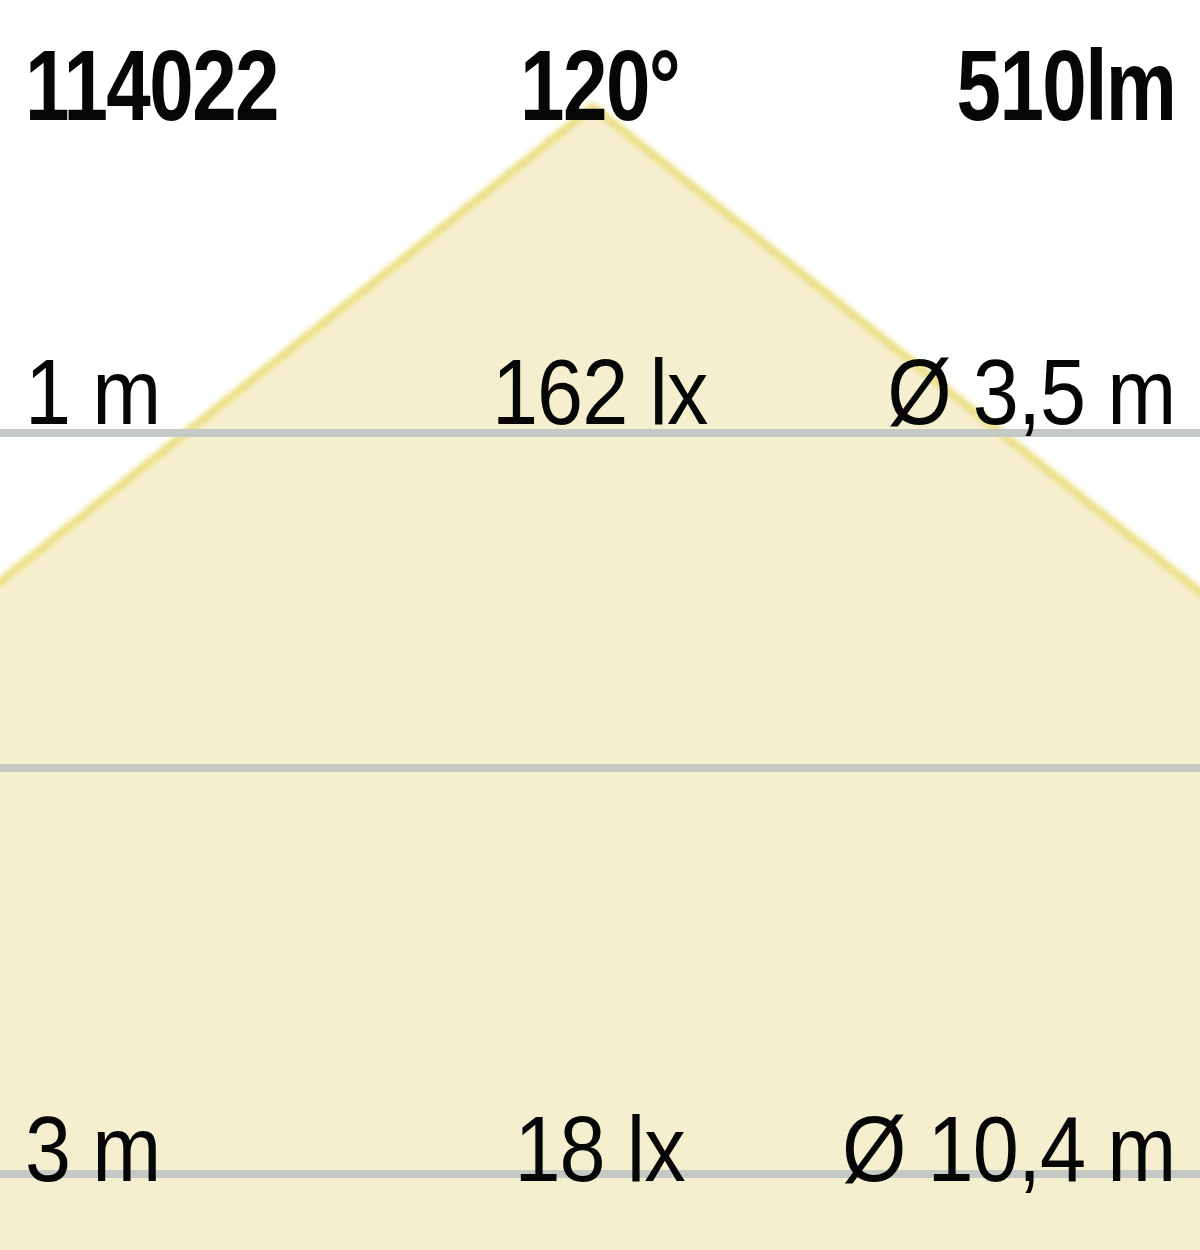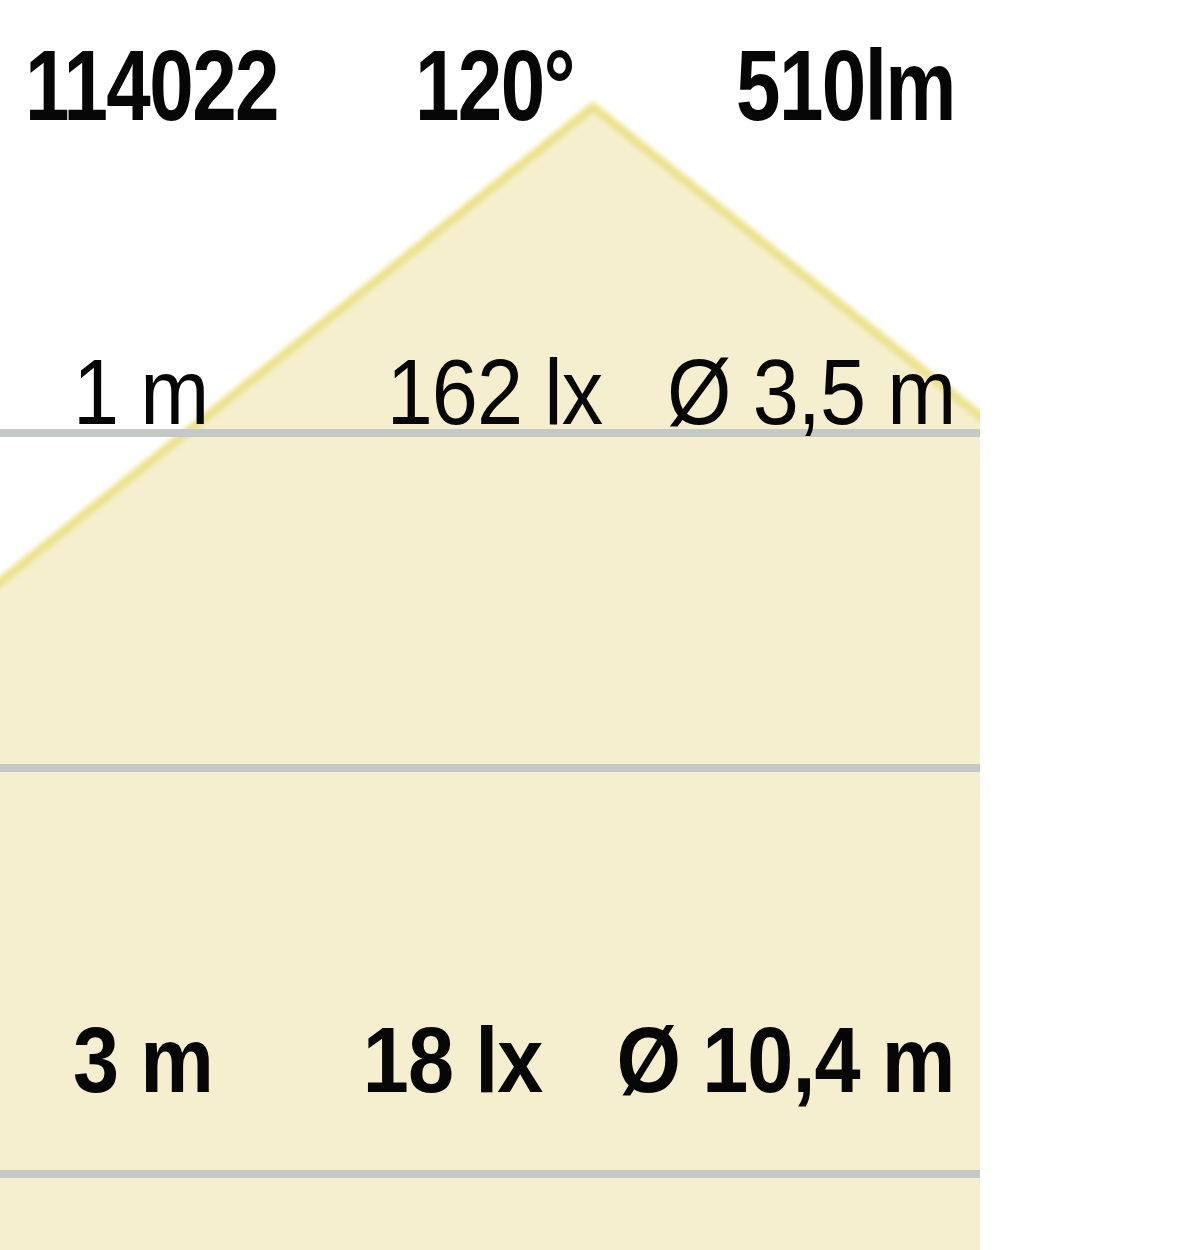--- a/index.html
+++ b/index.html
@@ -2,21 +2,21 @@
 <html style="--background: #ffffff; --cone_fill: #f6efcf; --cone_edge: #ece189; --line: #c4c9c6; --text: #060606;"><head>
 <meta charset="utf-8">
 <style>
   html, body {
     margin: 0;
     padding: 0;
     background: #ffffff;
   }
   .stage {
     position: relative;
-    width: 980px;
+    width: 1200px;
     height: 1250px;
     overflow: hidden;
     background: var(--background, #ffffff);
     font-family: "Liberation Sans", "DejaVu Sans", sans-serif;
     color: var(--text, #060606);
   }
   .cone-svg {
     position: absolute;
     left: 0; top: 0;
     width: 1200px;
@@ -56,26 +56,25 @@
     top: 35px;
     font-size: 100px;
     font-weight: 700;
     letter-spacing: -2px;
   }
   .header-row .cell { transform: scaleX(0.80); }
   .data-row {
     font-size: 92px;
     font-weight: 400;
     letter-spacing: -1px;
-    margin-left: 48px;
   }
   .data-row .cell { transform: scaleX(0.90); }
   .data-row.r1 { top: 346px; }
   .data-row.r2 { top: 672px; }
-  .data-row.r3 { top: 1014px; font-weight: bold; }
+  .data-row.r3 { top: 1103px; }
 </style>
 </head>
 <body>
 
 <div class="stage">
 
   <svg class="cone-svg" viewBox="0 0 1200 1250" aria-hidden="true">
     <defs>
       <filter id="soften" x="-5%" y="-5%" width="110%" height="110%">
         <feGaussianBlur stdDeviation="2.5"></feGaussianBlur>

